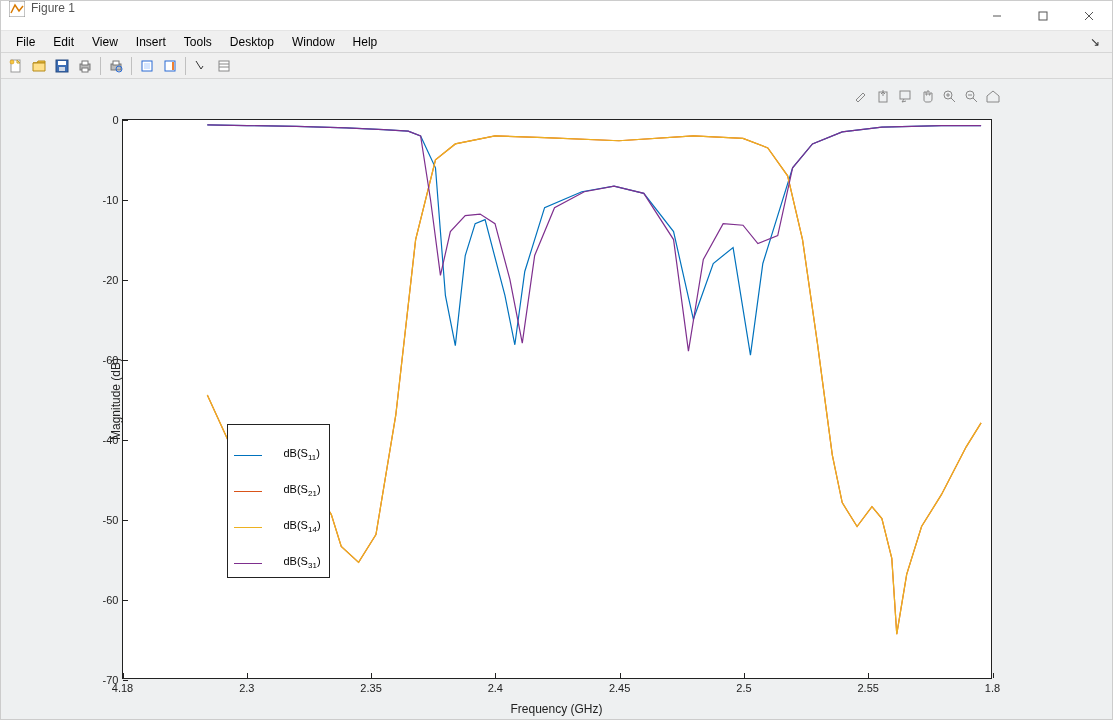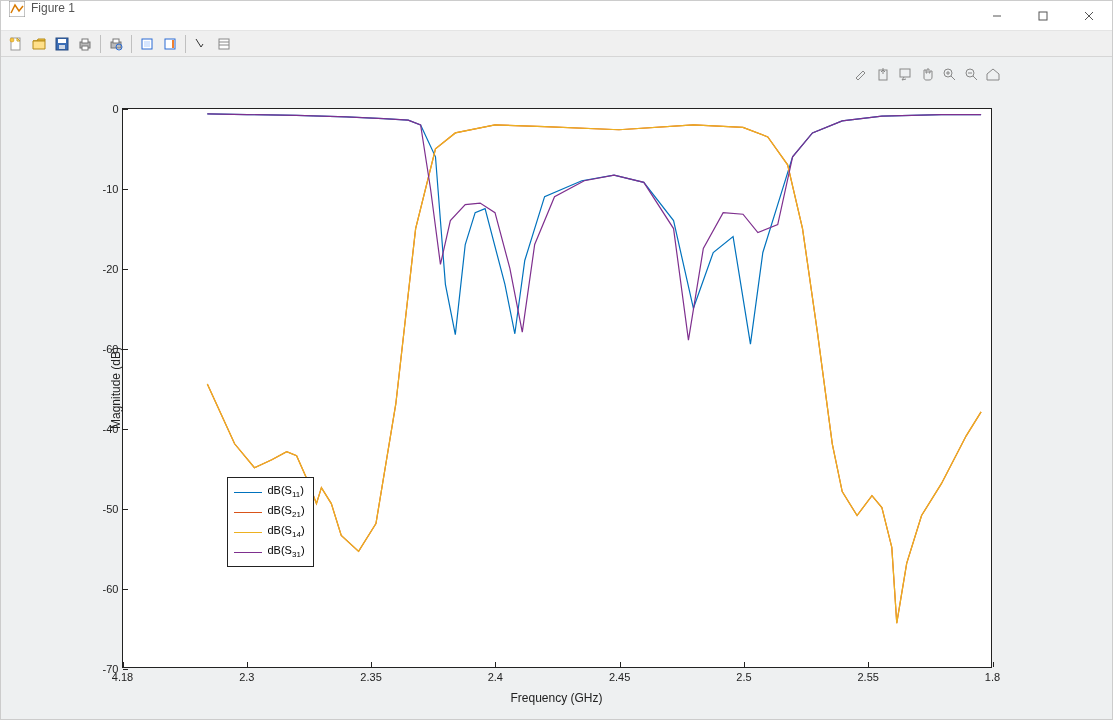--- a/index.html
+++ b/index.html
@@ -144,22 +144,23 @@
     left: 104px;
     bottom: 100px;
     background: #fff;
     border: 1px solid #222;
     padding: 4px 8px 4px 6px;
     font-size: 11px;
   }
   .legend-row {
     display: flex;
     align-items: center;
-    gap: 6px;
+    gap: 22px;
     height: 20px;
+    margin-top: 16px;
   }
   .legend-swatch {
     width: 28px; height: 1px;
   }
   .legend-label sub { font-size: 8px; }
   svg.plotlines { position:absolute; left:0; top:0; width:100%; height:100%; }
 </style>
 </head>
 <body>
 
@@ -185,20 +186,31 @@
         </svg>
       </div>
     <div class="winbtn">
         <svg viewBox="0 0 10 10">
           <line x1="1" y1="1" x2="9" y2="9" stroke="#555" stroke-width="1"></line>
           <line x1="9" y1="1" x2="1" y2="9" stroke="#555" stroke-width="1"></line>
         </svg>
       </div>
   </div>
 
+  <div class="menubar">
+    <div class="menu-item">File</div>
+    <div class="menu-item">Edit</div>
+    <div class="menu-item">View</div>
+    <div class="menu-item">Insert</div>
+    <div class="menu-item">Tools</div>
+    <div class="menu-item">Desktop</div>
+    <div class="menu-item">Window</div>
+    <div class="menu-item">Help</div>
+    <div class="arrow">↘</div>
+  </div>
 
   <div class="toolbar">
     <div class="tbtn">
         <svg width="16" height="16" viewBox="0 0 16 16">
           <rect x="3" y="2" width="9" height="12" fill="#fff" stroke="#999"></rect>
           <path d="M9 2 L12 5 L9 5 Z" fill="#ffe9a8" stroke="#c9a227"></path>
           <circle cx="4" cy="4" r="2" fill="#f6c844" stroke="#d18b00" stroke-width="0.5"></circle>
         </svg>
       </div>
     <div class="tbtn">

